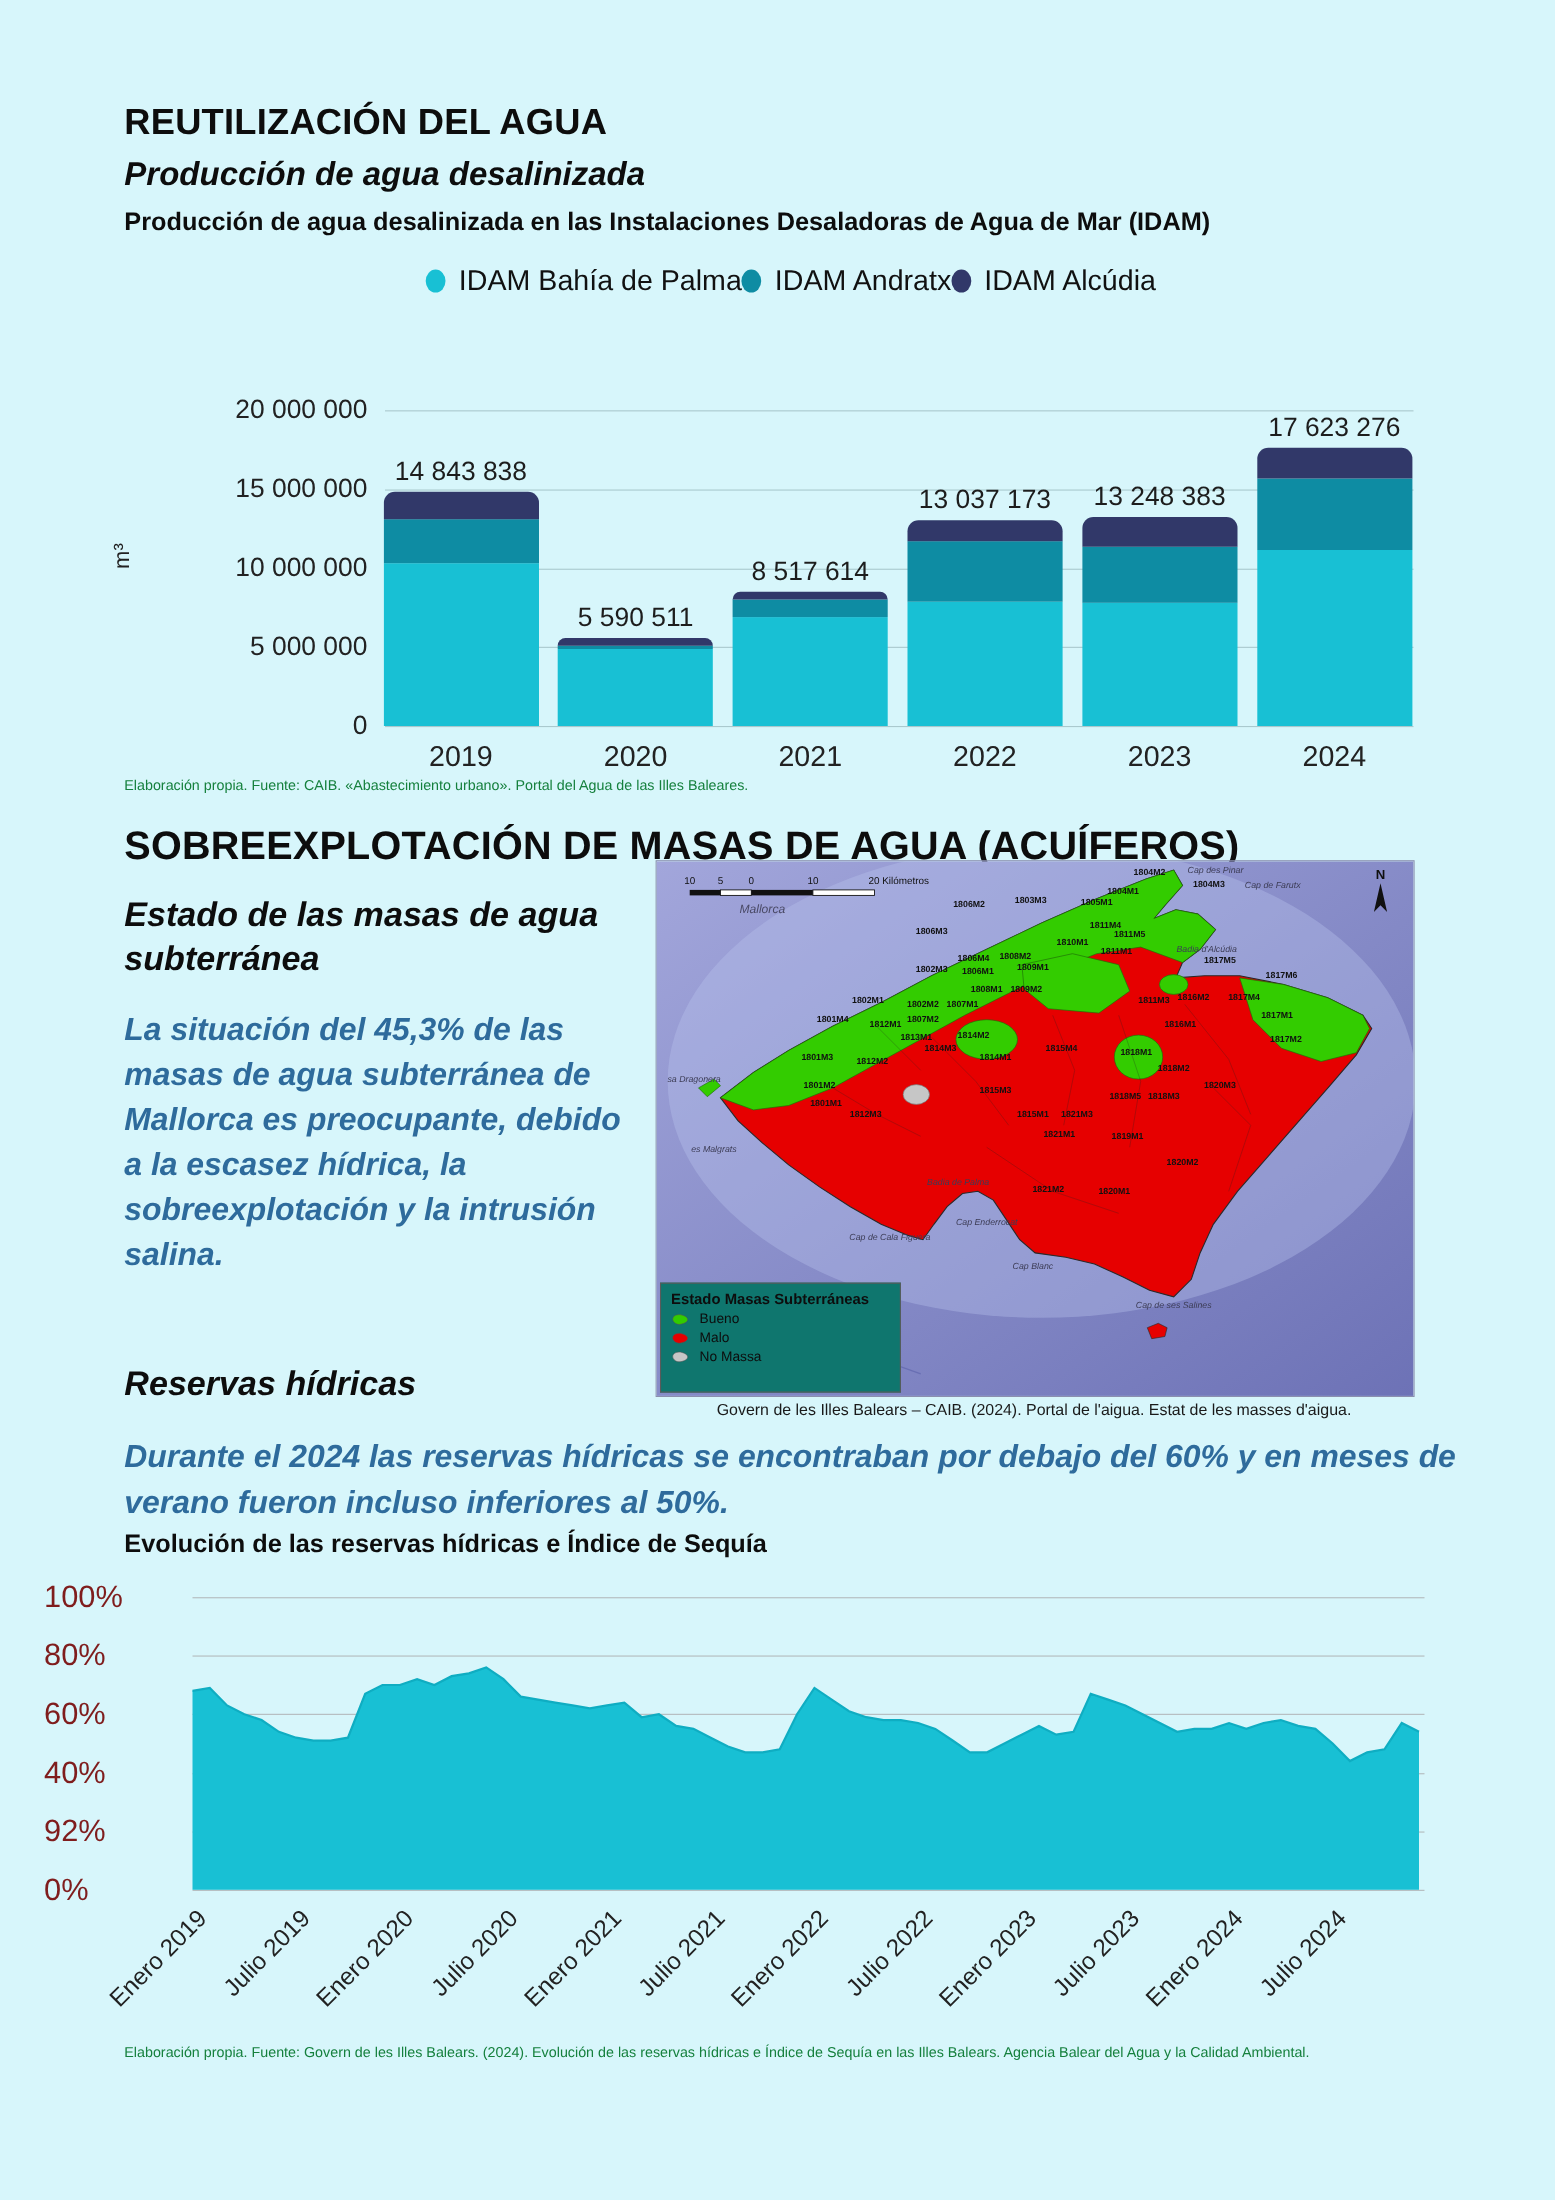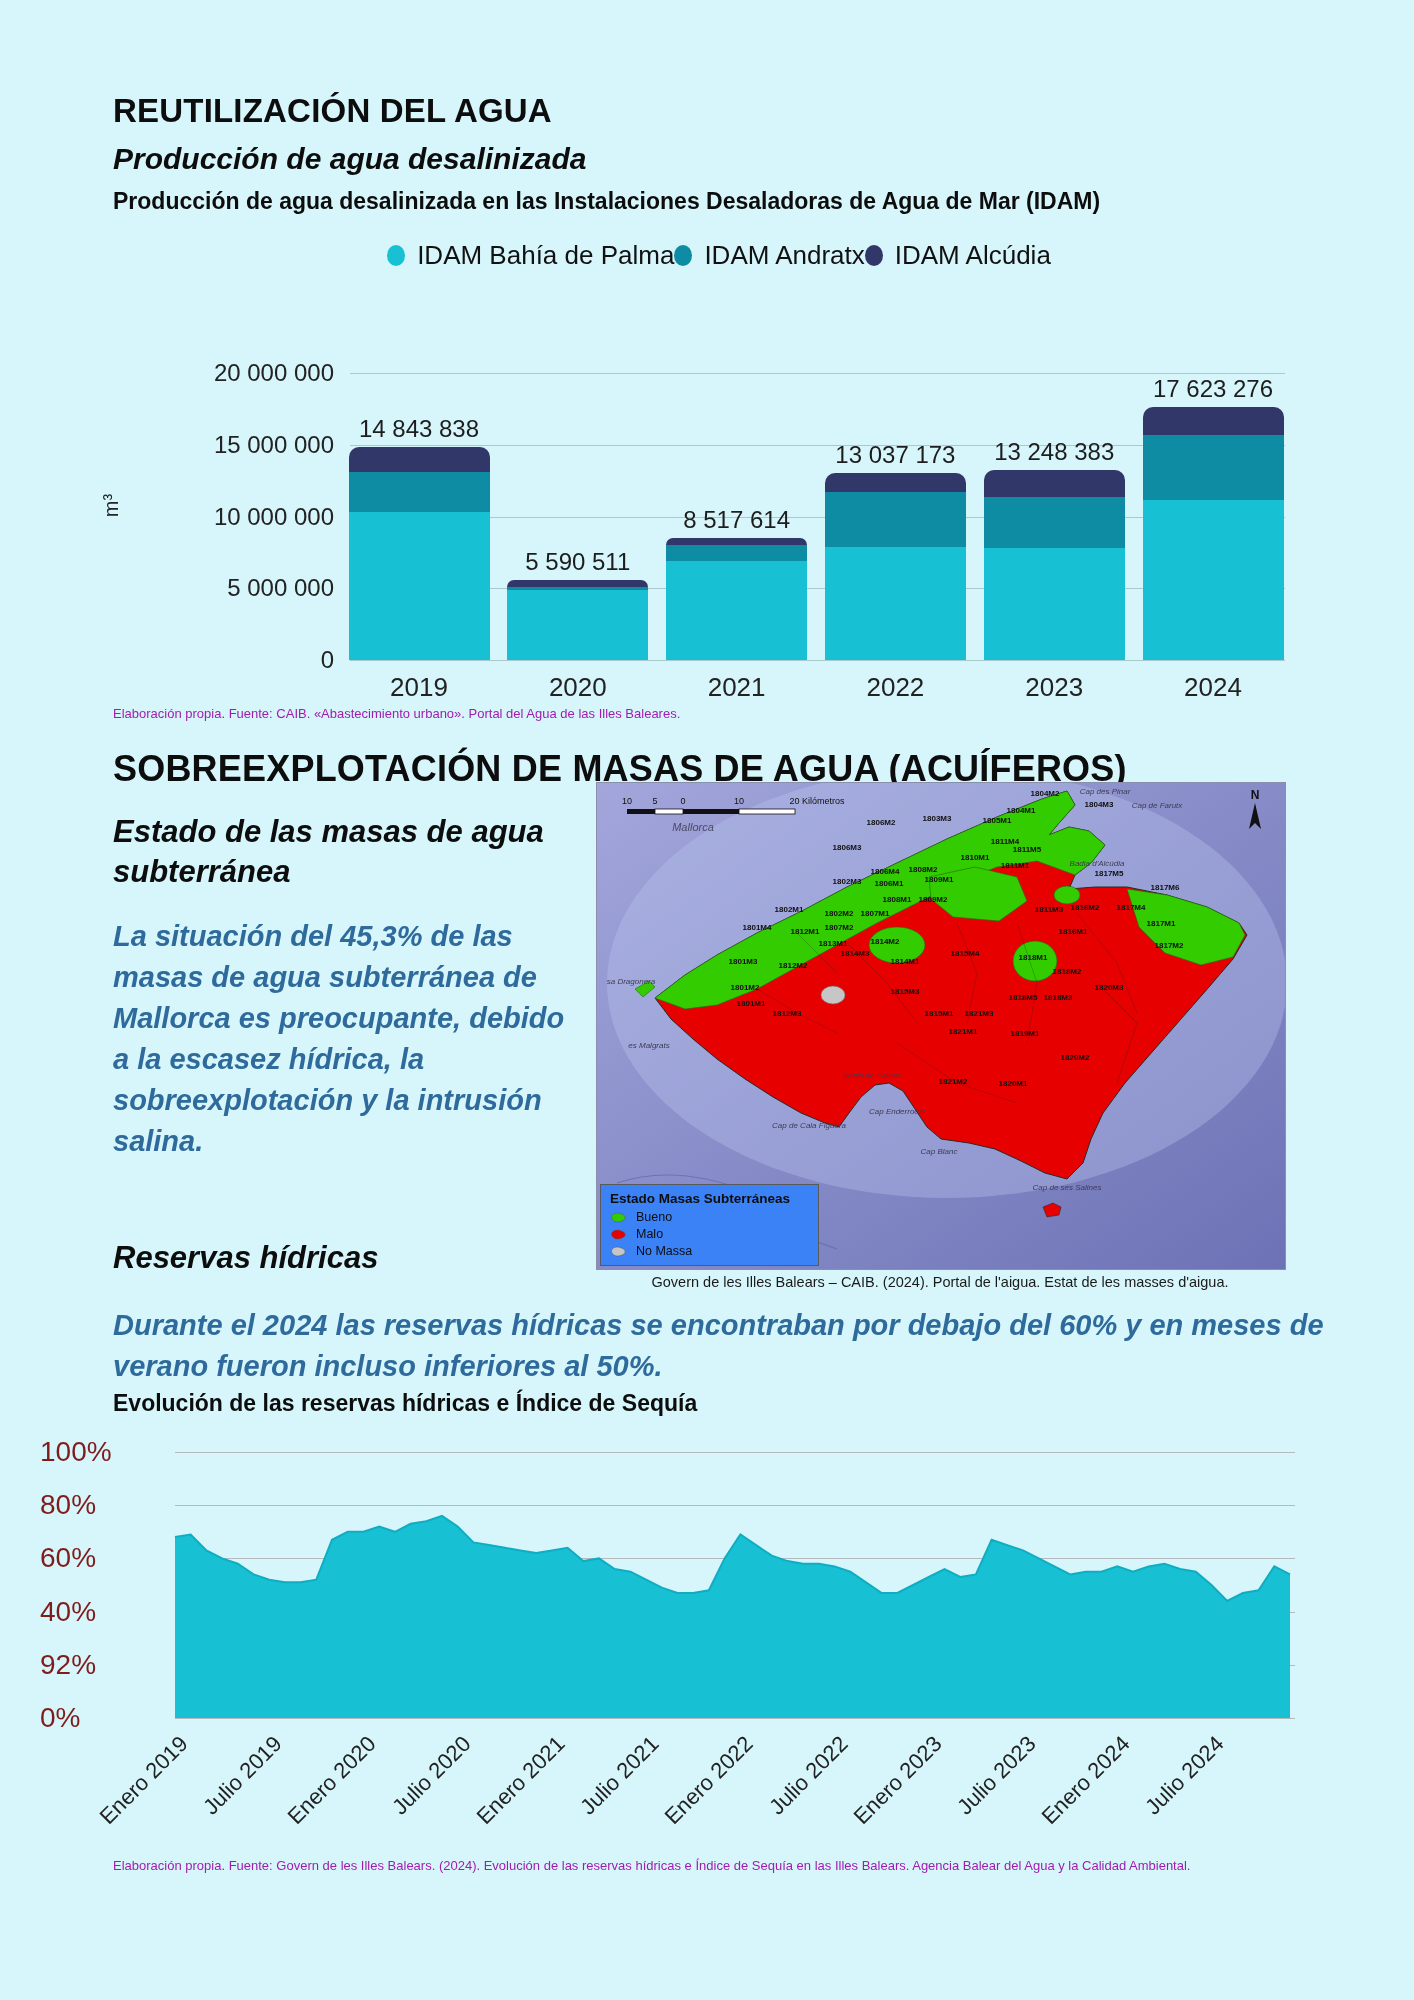--- a/index.html
+++ b/index.html
@@ -4,37 +4,37 @@
 <style>
   html,body{margin:0;padding:0}
   body{width:1414px;height:2000px;position:relative;background:#d7f6fb;
        font-family:"Liberation Sans",sans-serif;color:#0d0d0d;overflow:hidden}
   .abs{position:absolute}
   .h1{font-size:33px;font-weight:800;letter-spacing:.2px}
   .h2{font-size:30px;font-weight:800;font-style:italic}
   .h3{font-size:23px;font-weight:700;line-height:31px}
   .blue{color:#2e6b9c}
   .para{font-size:29px;font-weight:700;font-style:italic;line-height:41px}
-  .footer{font-size:13px;color:#a21caf}
+  .footer{font-size:13px;color:#15803d}
   .gridline{position:absolute;height:1px;background:#aac9ce}
   .gridline2{position:absolute;height:1px;background:#b4babc}
   .ytick{position:absolute;font-size:24px;color:#222;text-align:right;line-height:28px}
   .bar-seg{position:absolute}
   .bar-total{position:absolute;font-size:24px;color:#1d1d1d;text-align:center;white-space:nowrap}
   .bar-cat{position:absolute;font-size:26px;color:#222;text-align:center}
   .leg-row{position:absolute;top:0;left:12px;width:100%;display:flex;justify-content:center;align-items:center}
   .leg-item{display:flex;align-items:center;gap:12px;font-size:26px;color:#111}
   .leg-dot{width:18px;height:21px;border-radius:50%}
   .ylab{position:absolute;font-size:20px;color:#222;transform:rotate(-90deg)}
   .xlab{position:absolute;font-size:22px;color:#222;width:170px;text-align:right;white-space:nowrap;
         transform:rotate(-45deg);transform-origin:100% 0}
   .ytick2{position:absolute;font-size:28px;color:#7f1d1d;line-height:26px}
   .map-label{position:absolute;font-size:8px;font-weight:700;color:#101010;white-space:nowrap;transform:translate(-50%,-50%)}
   .sea-label{position:absolute;font-size:8px;font-style:italic;color:#3c3c55;white-space:nowrap;transform:translate(-50%,-50%)}
-  .map-legend{position:absolute;left:3px;bottom:3px;width:200px;background:#3b82f6;border:1px solid #5a5a5a;padding:6px 8px 4px 9px}
+  .map-legend{position:absolute;left:3px;bottom:3px;width:200px;background:#0f766e;border:1px solid #5a5a5a;padding:6px 8px 22px 9px}
   .map-legend .t{font-size:13.5px;font-weight:700;margin-bottom:4px}
   .map-legend .it{display:flex;align-items:center;gap:8px;font-size:12.5px;margin:3px 0}
 </style>
 </head>
 <body>
 
 <div class="abs h1" style="left:113px;top:92px">REUTILIZACIÓN DEL AGUA</div>
 <div class="abs h2" style="left:113px;top:142px">Producción de agua desalinizada</div>
 <div class="abs h3" style="left:113px;top:186px;width:1230px">Producción de agua desalinizada en las Instalaciones Desaladoras de Agua de Mar (IDAM)</div>
 

